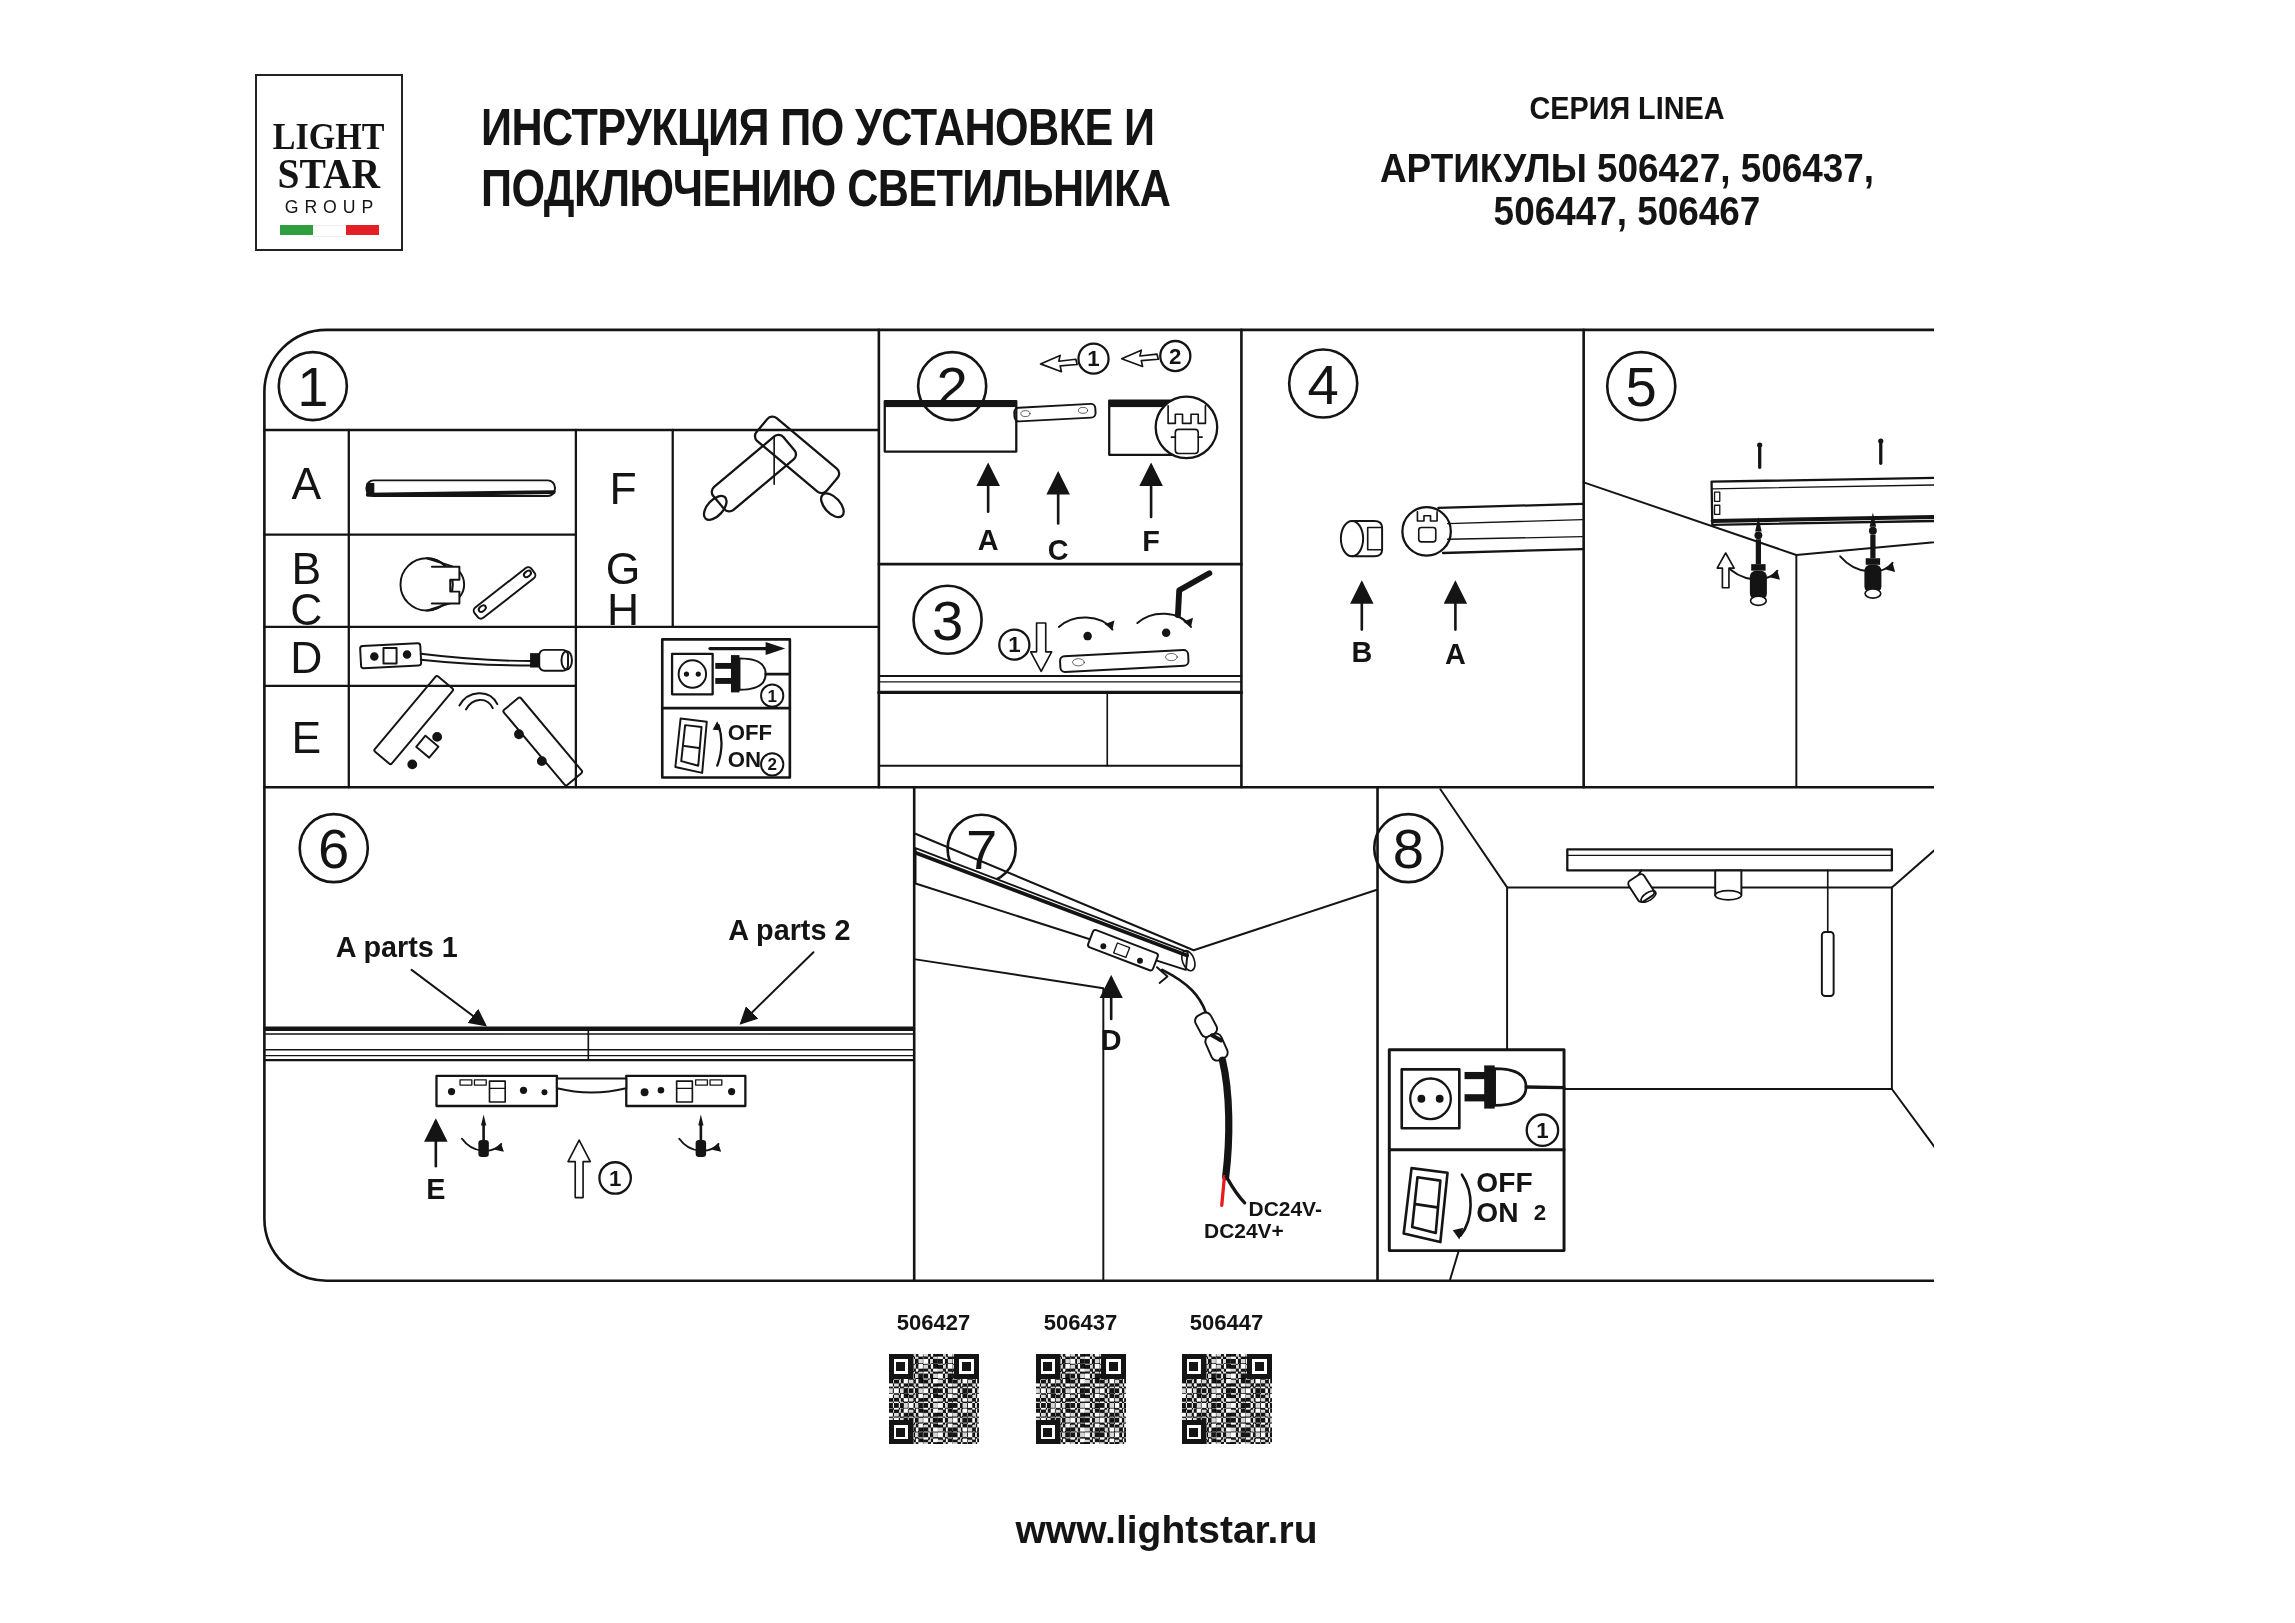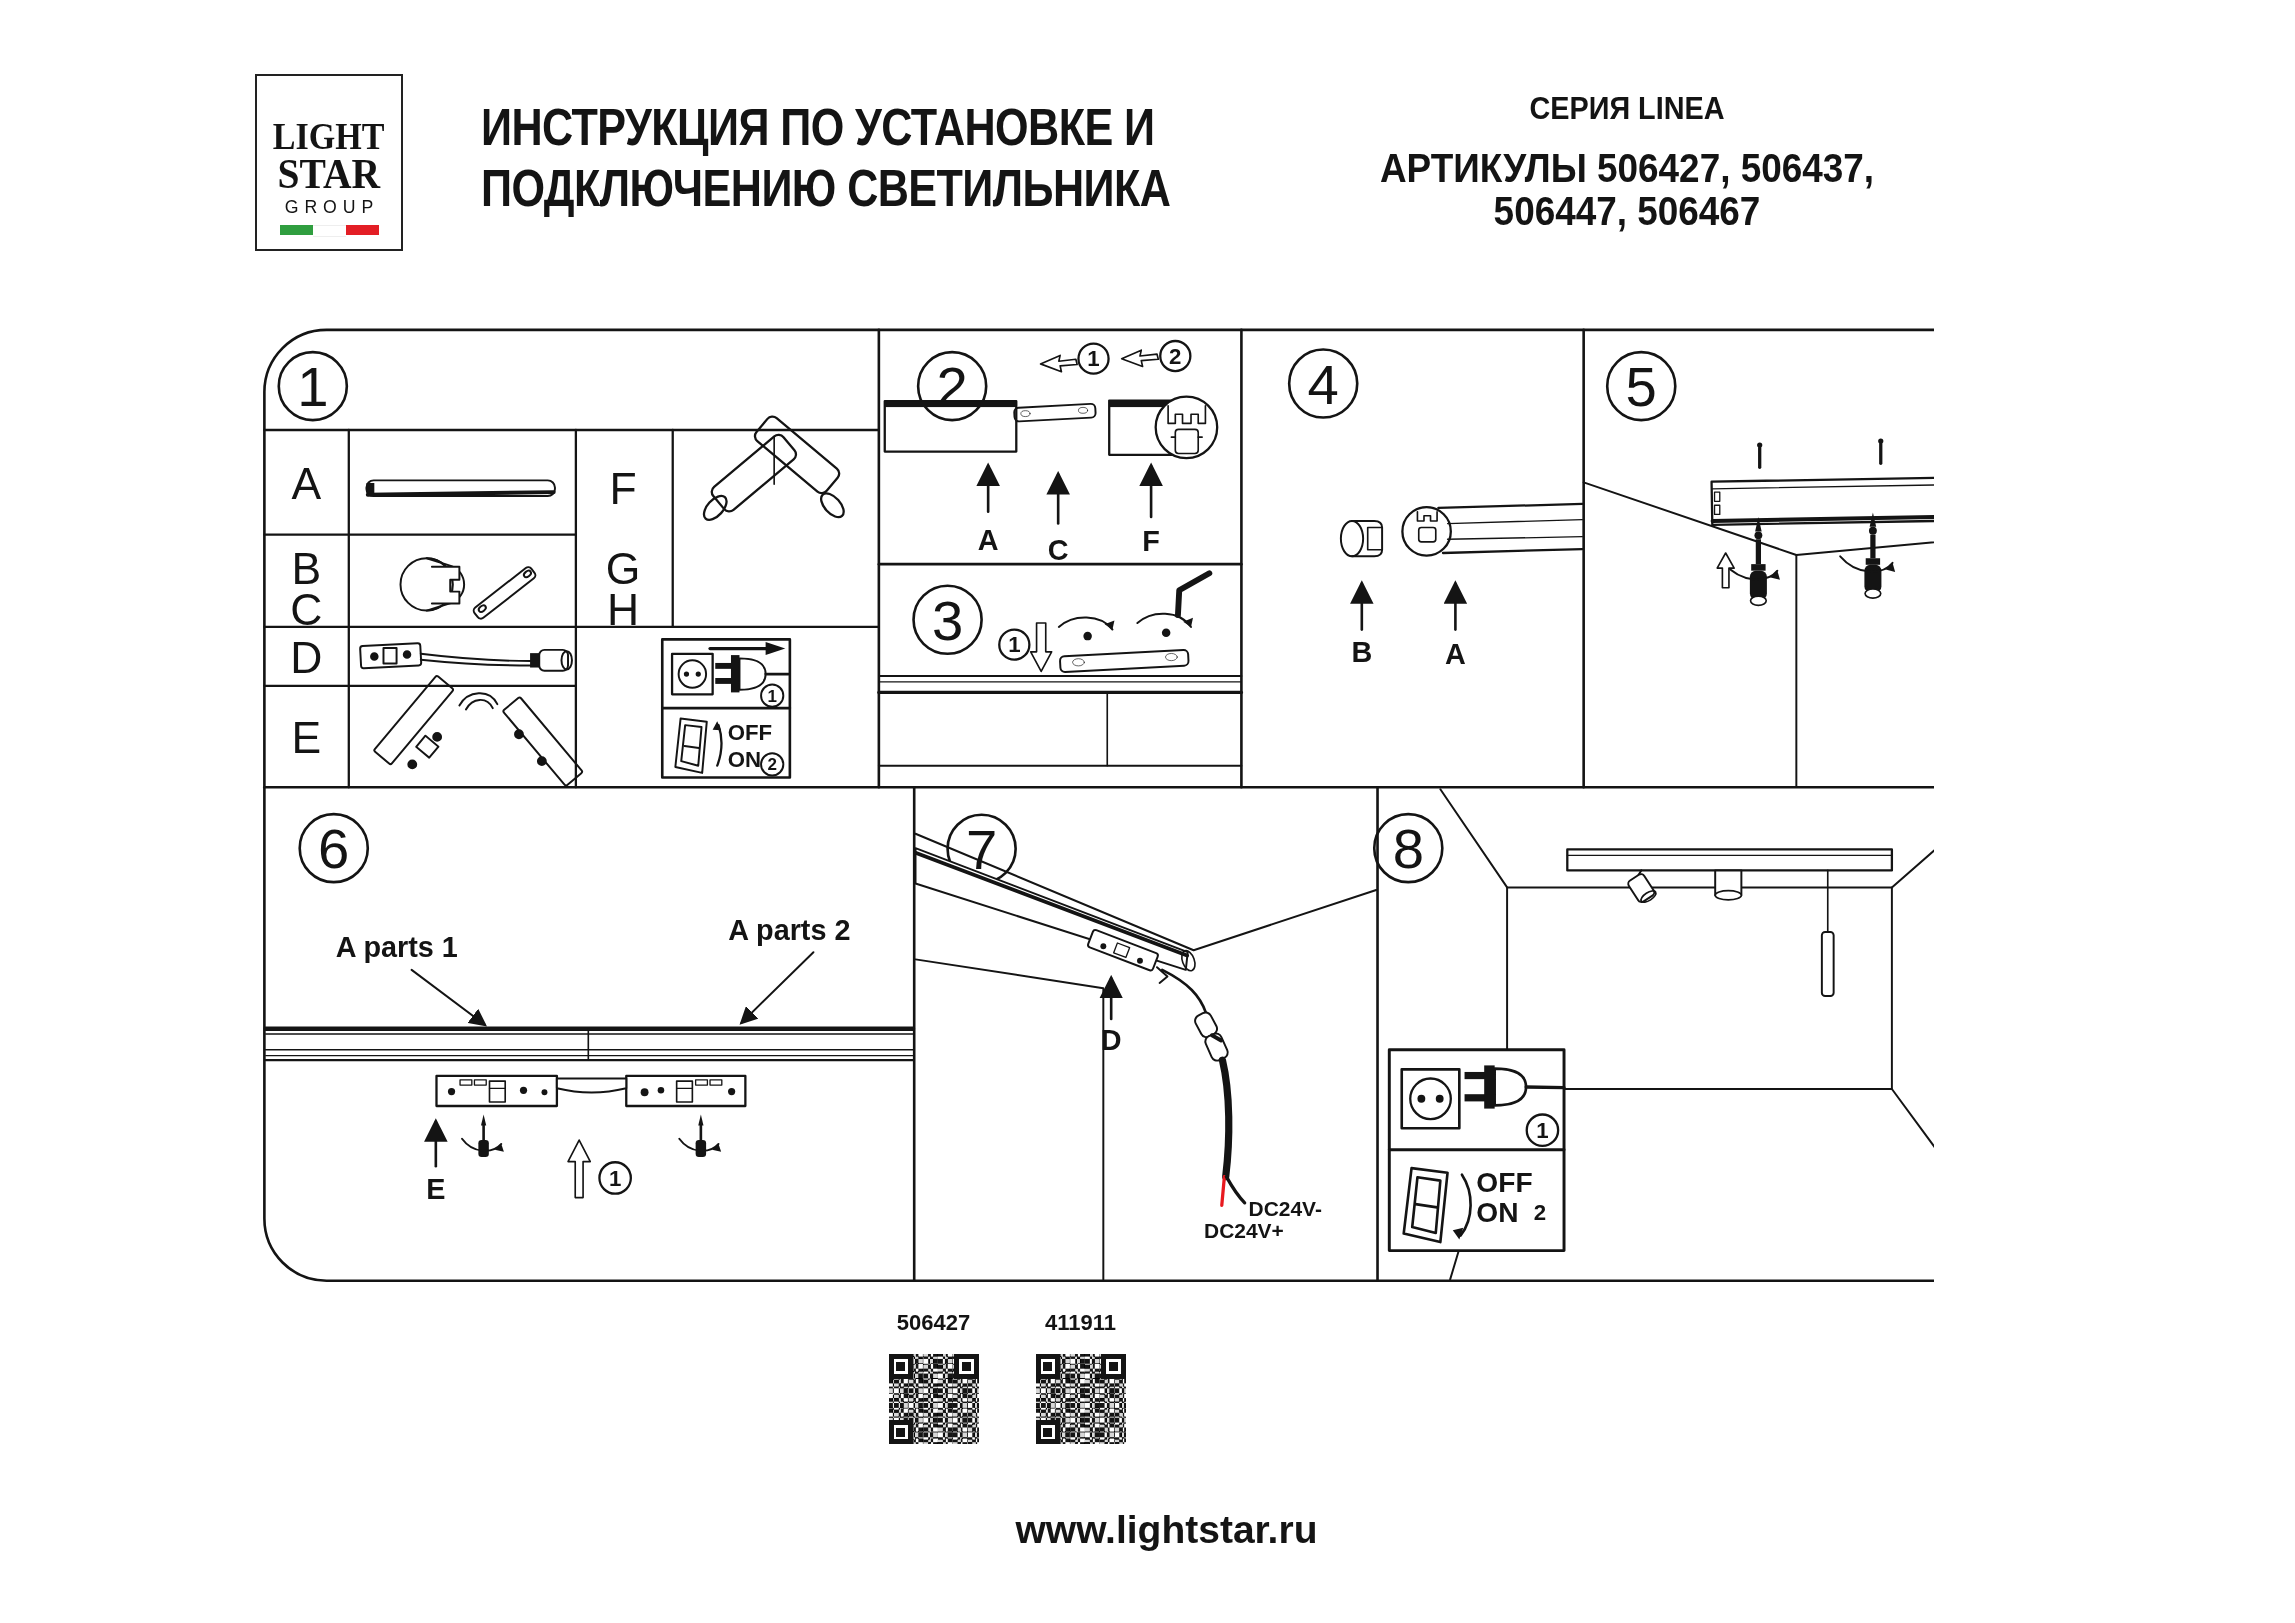--- a/index.html
+++ b/index.html
@@ -441,24 +441,32 @@
 
   <div class="abs qr-item" style="left:860px">
     <div class="qr-label">506427</div>
     <div class="qr-box">
       <div class="finder f-tl"></div>
         <div class="finder f-tr"></div>
         <div class="finder f-bl"></div>
     </div>
   </div>
   <div class="abs qr-item" style="left:1007px">
-    <div class="qr-label">411911</div>
+    <div class="qr-label">506437</div>
     <div class="qr-box">
       <div class="finder f-tl"></div>
         <div class="finder f-tr"></div>
         <div class="finder f-bl"></div>
     </div>
   </div>
+  <div class="abs qr-item" style="left:1153px">
+    <div class="qr-label">506447</div>
+    <div class="qr-box">
+      <div class="finder f-tl"></div>
+        <div class="finder f-tr"></div>
+        <div class="finder f-bl"></div>
+    </div>
+  </div>
 
   <div id="website" class="abs">www.lightstar.ru</div>
 
 </div>
 
 
 </body></html>

